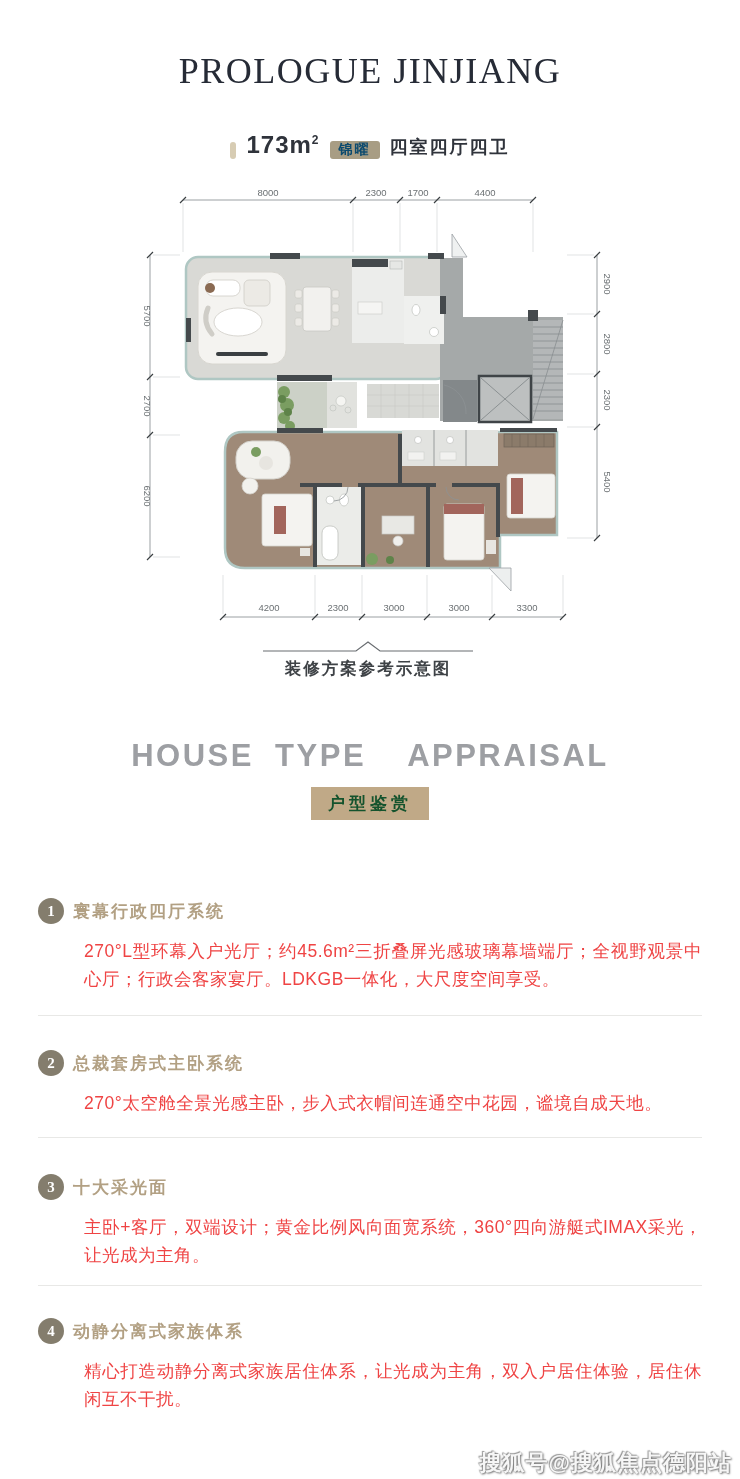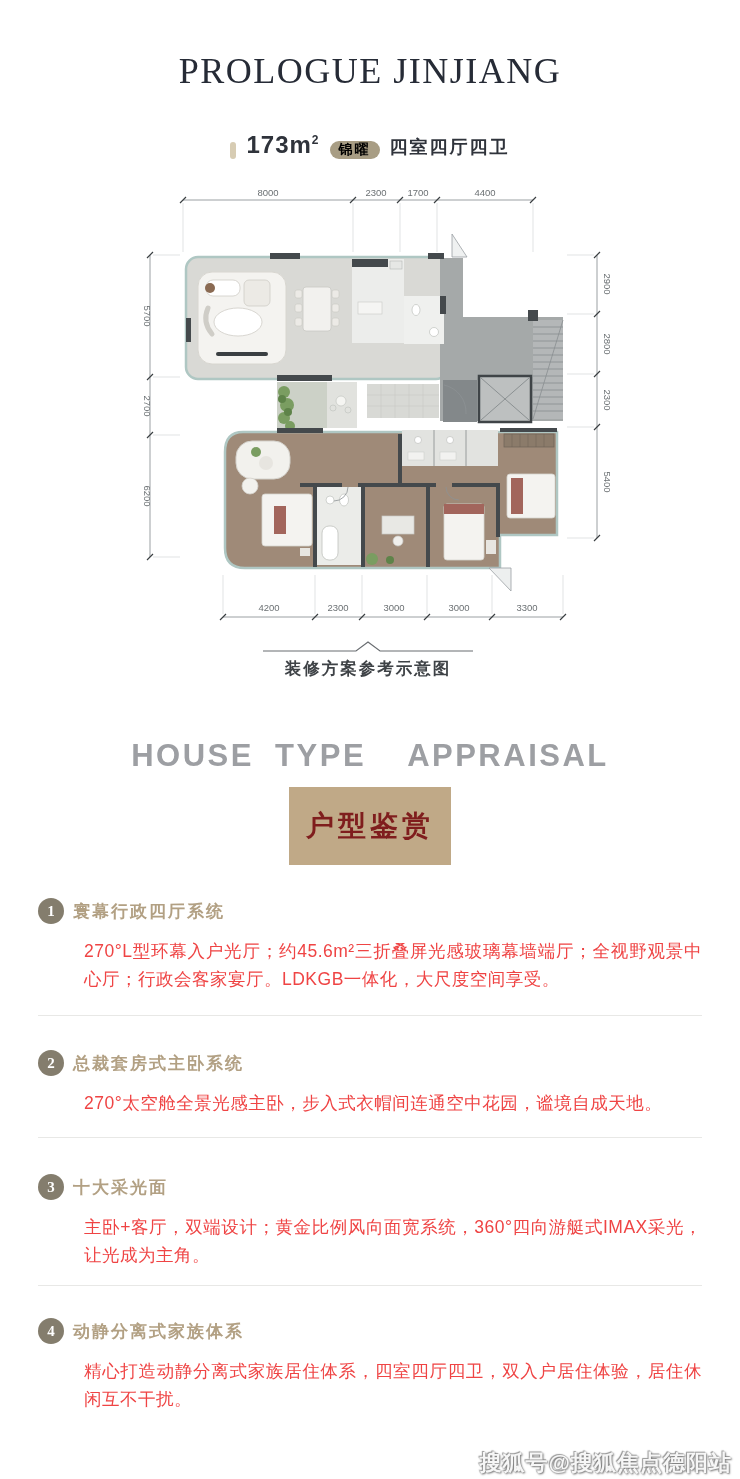--- a/index.html
+++ b/index.html
@@ -8,33 +8,33 @@
 
   
   .logo{position:absolute;top:50px;left:0;width:740px;text-align:center;
         font-family:"Liberation Serif","DejaVu Serif",serif;
         font-size:36px;letter-spacing:1.5px;color:#262b36;font-weight:400;}
   .spec-row{position:absolute;top:131px;left:0;width:740px;display:flex;
             justify-content:center;align-items:flex-end;gap:10px;}
   .area-bar{width:6px;height:17px;border-radius:3px;background:#d7ccb3;}
   .area-text{font-size:24px;font-weight:bold;color:#2f333b;letter-spacing:1px;}
   .area-text sup{font-size:12px;}
-  .spec-badge{background:#a89d84;color:#000000;font-size:14px;font-weight:bold;
-              padding:0 9px;border-radius:10px;letter-spacing:2px;}
+  .spec-badge{background:#a89d84;color:#0c4a6e;font-size:14px;font-weight:bold;
+              padding:0 9px;border-radius:3px;letter-spacing:2px;}
   .rooms-text{font-size:18px;font-weight:bold;color:#2f333b;letter-spacing:2px;}
 
   
   .plan-wrap{position:absolute;top:175px;left:0;width:740px;height:505px;}
 
   
   .appraisal{position:absolute;top:738px;left:0;width:740px;text-align:center;}
   .appraisal-en{font-size:31px;font-weight:bold;color:#9d9fa3;letter-spacing:2.5px;
                 word-spacing:10px;white-space:pre;text-align:center;}
-  .appraisal-badge{display:inline-block;margin-top:13px;background:#c0a987;color:#7f1d1d;
-                   font-size:28px;font-weight:bold;letter-spacing:4px;padding:20px 17px;}
+  .appraisal-badge{display:inline-block;margin-top:13px;background:#c0a987;color:#14532d;
+                   font-size:17px;font-weight:bold;letter-spacing:4px;padding:5px 17px;}
 
   
   .sections{position:absolute;top:880px;left:38px;width:664px;}
   .sec{border-bottom:1px solid #e8e8e6;}
   .sec:last-child{border-bottom:none;}
   .sec-head{display:flex;align-items:center;gap:9px;}
   .sec-num{width:26px;height:26px;border-radius:50%;background:#847d6d;color:#ffffff;
            display:flex;align-items:center;justify-content:center;flex:0 0 26px;
            font-family:"Liberation Serif","DejaVu Serif",serif;
            font-size:15px;font-weight:bold;}
@@ -304,20 +304,20 @@
         <span class="sec-title">十大采光面</span>
       </div>
       <div class="sec-body">主卧+客厅，双端设计；黄金比例风向面宽系统，360°四向游艇式IMAX采光，让光成为主角。</div>
     </div>
 
     <div class="sec sec4">
       <div class="sec-head">
         <span class="sec-num">4</span>
         <span class="sec-title">动静分离式家族体系</span>
       </div>
-      <div class="sec-body">精心打造动静分离式家族居住体系，四室四厅四卫，双入户居住体验，居住休闲互不干扰。</div>
+      <div class="sec-body">精心打造动静分离式家族居住体系，让光成为主角，双入户居住体验，居住休闲互不干扰。</div>
     </div>
 
   </div>
 
   <div class="watermark">搜狐号@搜狐焦点德阳站</div>
 
 </div>
 
 </body></html>

